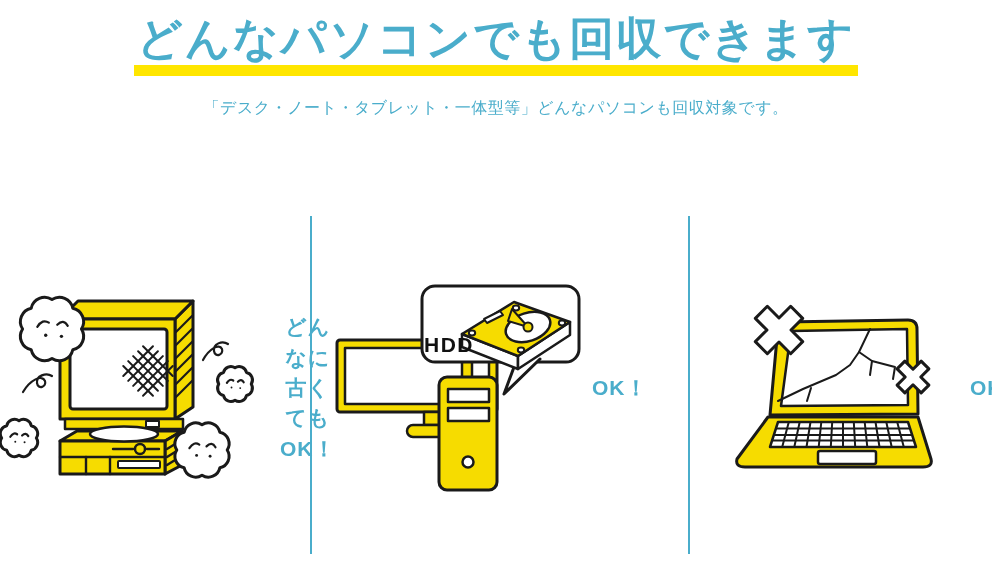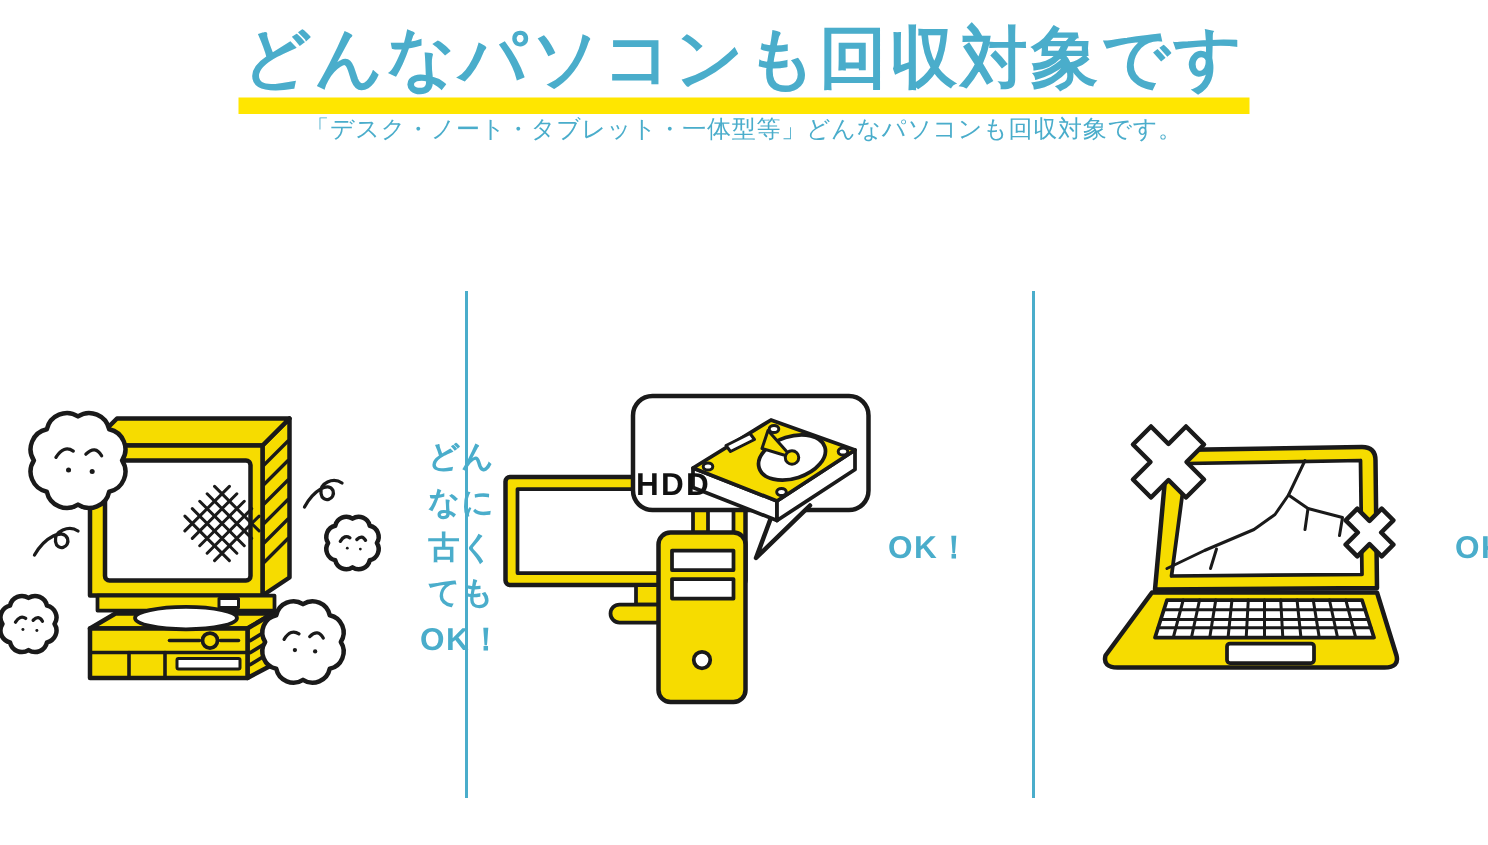--- a/index.html
+++ b/index.html
@@ -18,21 +18,21 @@
   .page{width:992px;height:563px;background:var(--background);padding-top:13px;}
   .title-wrap{text-align:center;}
   .title{
     display:inline-block;
     font-size:45px;line-height:1.15;font-weight:800;letter-spacing:2px;
     color:var(--accent-teal);
     border-bottom:11px solid var(--highlight-yellow);
     padding:0 3px;
   }
   .subtitle{
-    text-align:center;
+    text-align:center;margin-top:22px;
     font-size:16px;font-weight:500;letter-spacing:.5px;
     color:var(--accent-teal);
   }
   .columns{
     margin-top:97px;display:flex;height:338px;align-items:stretch;
   }
   .col{display:flex;flex-direction:row;align-items:center;}
   .col-1{width:310px;}
   .col-2{width:376px;}
   .col-3{width:302px;}
@@ -53,21 +53,21 @@
   .w25{stroke-width:2.5;}
   .w2{stroke-width:2;}
   .hddtext{font-family:"Liberation Sans","DejaVu Sans",sans-serif;font-weight:700;font-size:21px;letter-spacing:1.5px;fill:#111;}
 </style>
 </head>
 <body>
 
 <div class="page">
 
   <div class="title-wrap">
-    <h1 class="title">どんなパソコンも回収対象です</h1>
+    <h1 class="title">どんなパソコンでも回収できます</h1>
   </div>
 
   <p class="subtitle">「デスク・ノート・タブレット・一体型等」どんなパソコンも回収対象です。</p>
 
   <div class="columns">
 
     <div class="col col-1">
       <div class="illus">
         <svg width="280" height="250" viewBox="0 0 280 250" style="margin-top:4px" aria-hidden="true">
           <defs>

